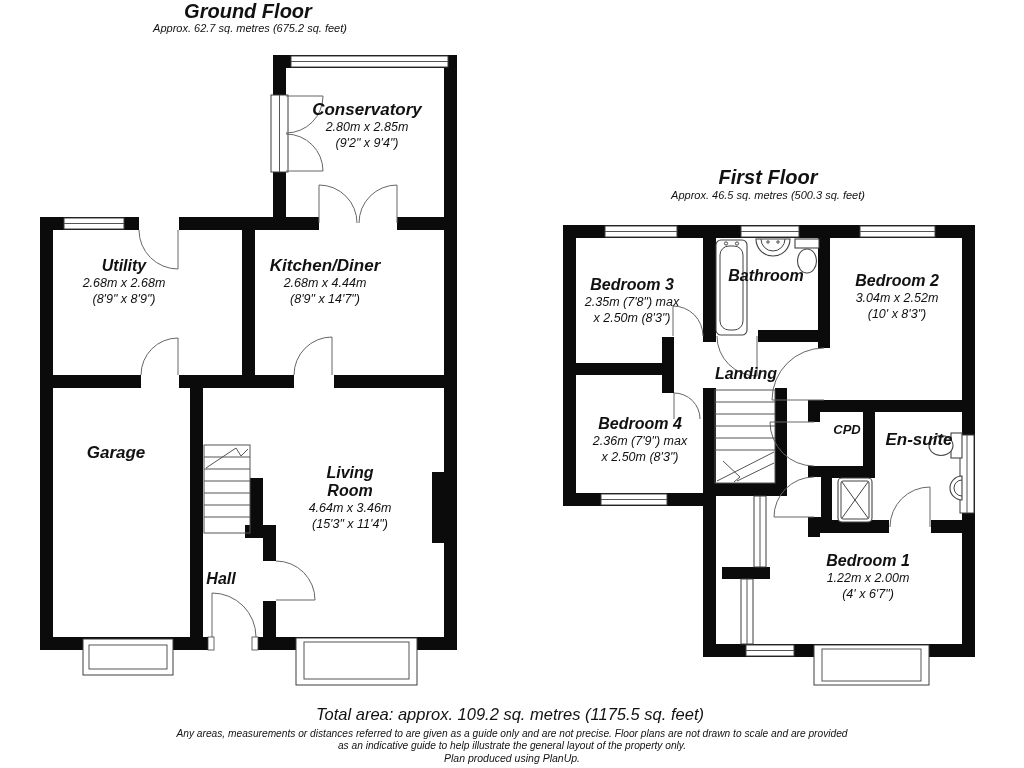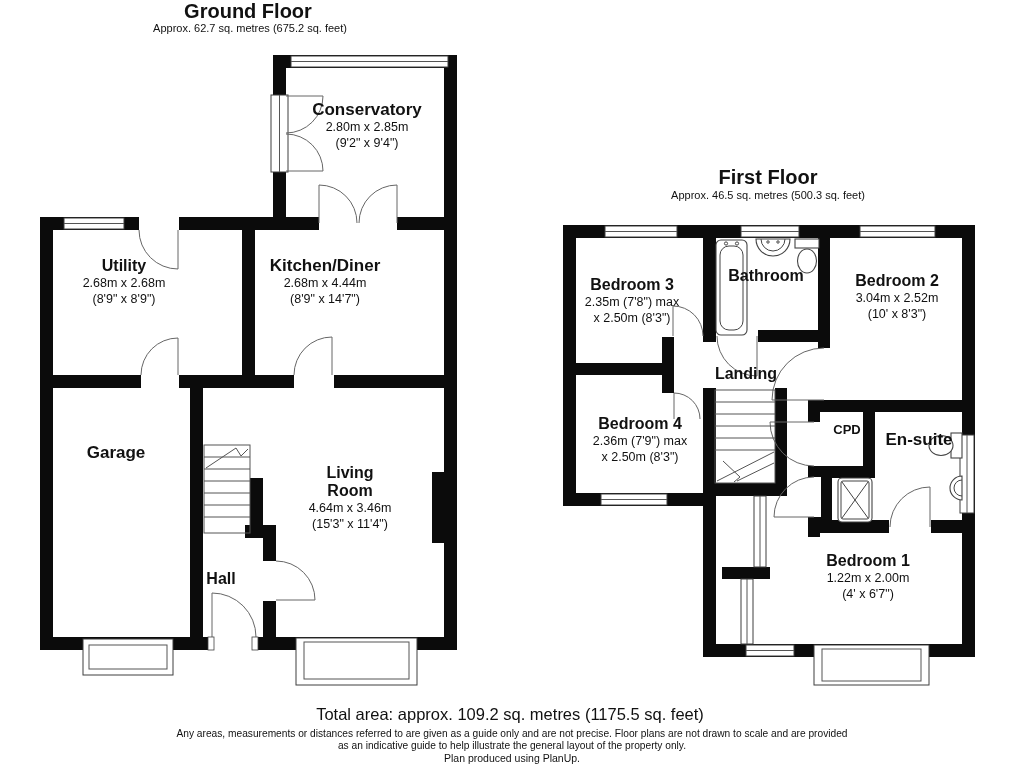--- a/index.html
+++ b/index.html
@@ -1,16 +1,16 @@
 <!DOCTYPE html>
 <html><head>
 <meta charset="utf-8">
 <style>
   html,body{margin:0;padding:0;background:#fff;}
-  #page{position:relative;width:1024px;height:768px;background:#fff;overflow:hidden;}
+  #page{position:relative;width:1024px;height:768px;background:#fff;overflow:hidden;font-style:italic;}
   svg{display:block;}
   .wall{fill:#0b0b0b;}
   .open{fill:#ffffff;}
   .win{fill:#ffffff;stroke:#3f3f3f;stroke-width:1;}
   .thin{stroke:#555;stroke-width:1;fill:none;}
   .arc{stroke:#666;stroke-width:1;fill:none;}
   .leaf{stroke:#666;stroke-width:1;}
   .fix{fill:#ffffff;stroke:#444;stroke-width:1.1;}
   .fixline{stroke:#444;stroke-width:1;fill:none;}
   .jamb{fill:#fff;stroke:#444;stroke-width:0.8;}

